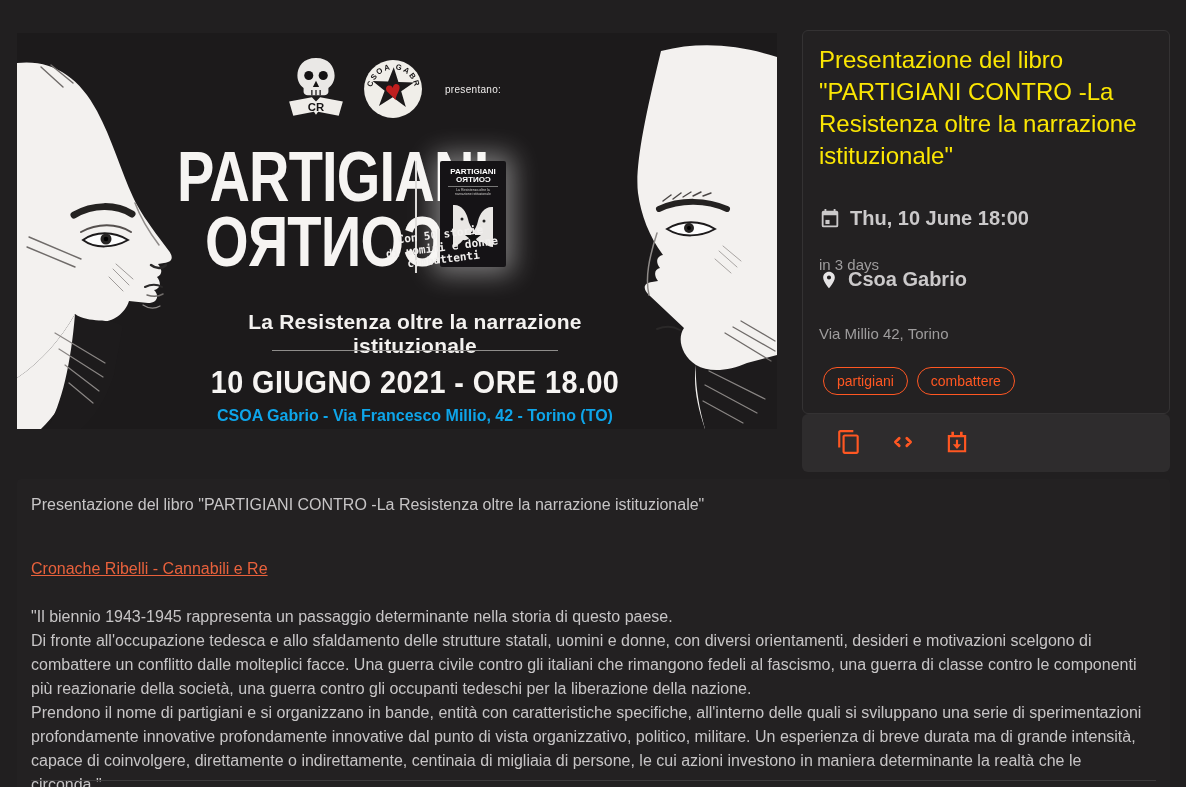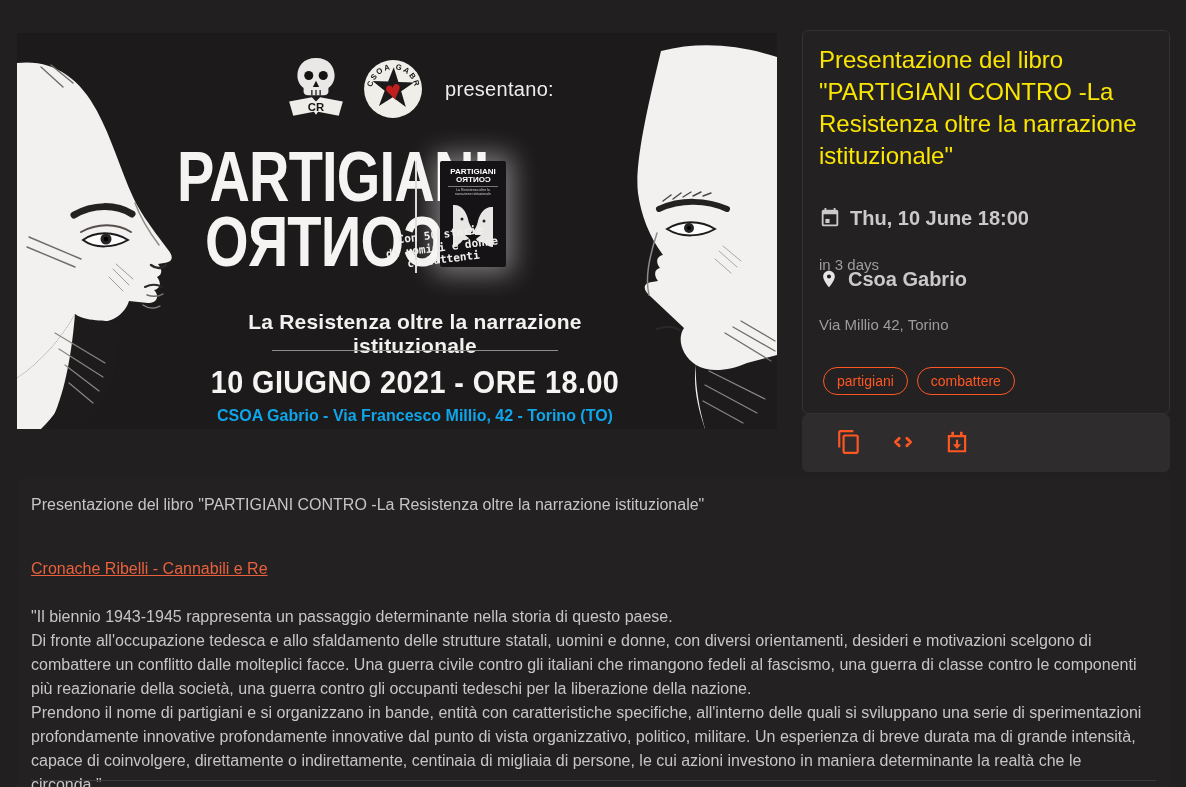--- a/index.html
+++ b/index.html
@@ -11,21 +11,21 @@
   .flyer { position:absolute; left:17px; top:33px; width:760px; height:396px;
            background:#1c1a1b; overflow:hidden; }
   .flyer svg.face { position:absolute; top:0; height:396px; }
   .face-left  { left:0;  width:200px; }
   .face-right { right:0; width:180px; }
 
   .logos { position:absolute; left:268px; top:18px; width:320px; height:76px;
            display:flex; align-items:center; }
   .logo-skull { width:62px; height:70px; }
   .logo-badge { width:60px; height:60px; margin-left:16px; transform:rotate(-12deg); }
-  .presentano { color:#efedec; font-size:20px; margin-left:22px; letter-spacing:.3px; }
+  .presentano { color:#efedec; font-size:10px; margin-left:22px; letter-spacing:.3px; }
 
   .flyer-center { position:absolute; left:183px; top:0; width:430px; text-align:center; color:#f2f0ee; }
   .main-title { position:absolute; top:112px; left:-60px; width:370px; text-align:center;
                 font-weight:700; font-size:70px; line-height:.93; letter-spacing:-1px;
                 transform:scaleX(.8); transform-origin:center; color:#f6f4f2; }
   .mirrored { display:inline-block; transform:scaleX(-1); }
   .vline { position:absolute; left:215px; top:128px; width:2px; height:112px; background:#dddbd9; }
   .book { position:absolute; left:240px; top:128px; width:66px; height:106px;
           background:#151316; border-radius:2px; padding-top:7px; text-align:center;
           box-shadow:0 0 26px 7px rgba(255,255,255,.42); }
@@ -42,25 +42,25 @@
   .flyer-date { position:absolute; top:331px; left:-40px; width:510px; font-weight:700; font-size:32px;
                 letter-spacing:.5px; transform:scaleX(.9); color:#f6f4f2; }
   .flyer-venue { position:absolute; top:374px; left:-40px; width:510px; font-size:16px;
                  font-weight:700; color:#0ea5e9; }
 
   
   .card { position:absolute; left:802px; top:30px; width:368px; height:384px;
           background:#232122; border:1px solid #343233; border-radius:6px; }
   .event-title { position:absolute; left:16px; right:14px; top:13px;
                  font-size:24px; line-height:32px; font-weight:500; color:#fbe603; }
-  .row { position:absolute; left:16px; display:flex; align-items:flex-start; gap:9px; }
+  .row { position:absolute; left:16px; display:flex; align-items:flex-end; gap:9px; }
   .row-date { top:176px; } .row-place { top:237px; }
   .row-main { font-size:20px; font-weight:700; color:#cbc9ca; }
   .row-sub { position:absolute; left:16px; font-size:15px; color:#9e9c9d;margin-top:16px; }
-  .sub-days { top:209px; } .sub-addr { top:269px; }
+  .sub-days { top:209px; } .sub-addr { top:278px; }
   .tags { position:absolute; left:20px; top:336px; display:flex; gap:9px; }
   .chip { border:1px solid #ff5722; color:#ff5722; font-size:14px; border-radius:16px;
           padding:6px 13px; line-height:1; background:transparent; cursor:pointer; }
 
   
   .actions { position:absolute; left:802px; top:414px; width:368px; height:58px;
              background:#2e2c2d; border-radius:6px; display:flex; align-items:center;
              padding-left:33px; gap:26px; }
   .icon-btn { background:none; border:none; width:28px; height:28px; cursor:pointer; padding:0; }
 

